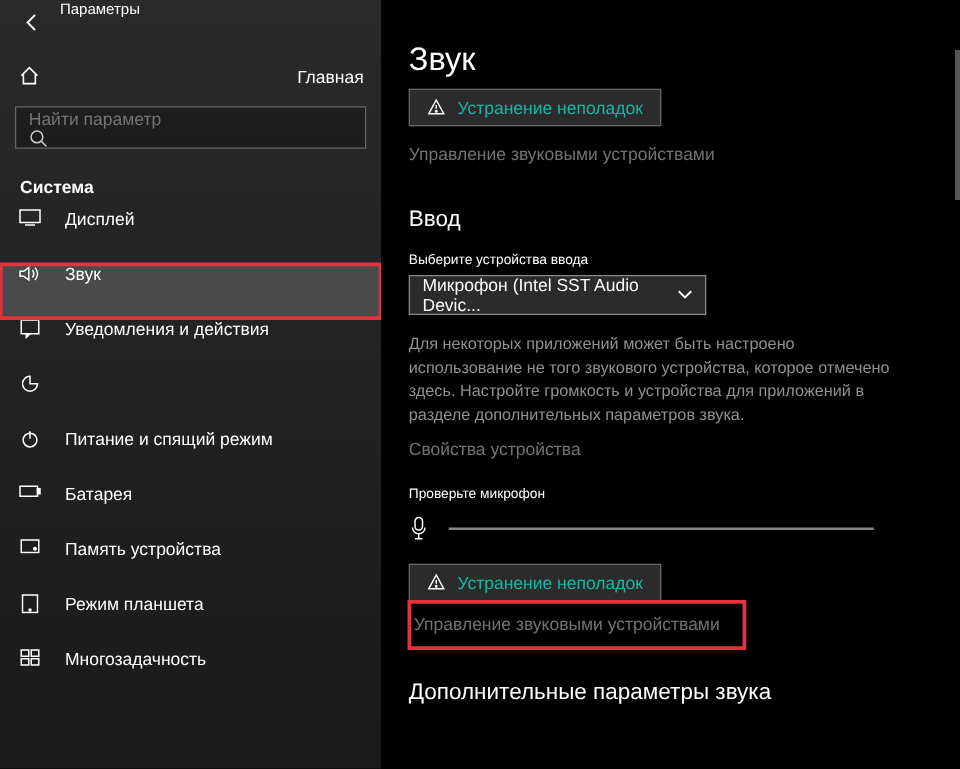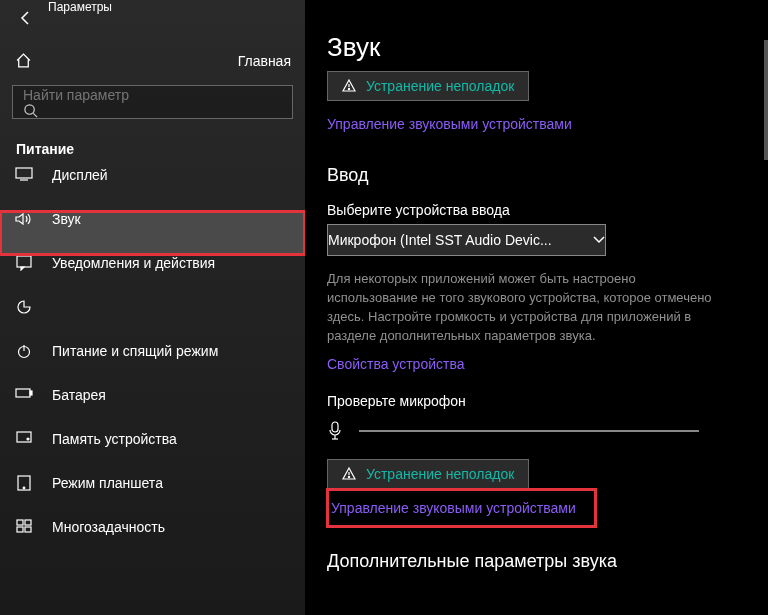--- a/index.html
+++ b/index.html
@@ -21,24 +21,24 @@
 .nav-item .icon { width: 20px; display:flex; justify-content:center; align-items:center; }
 .nav-item span.lbl { font-size: 14px; padding-left: 18px; }
 .nav-item.selected { background: #4a4a4a; }
 .highlight-red { outline: 3px solid #e3343e; outline-offset: -2px; }
 .main { flex: 1; height: 100%; background: #000; padding: 0 0 0 22px; overflow-y:auto; position:relative;}
 .scrollbar-fake { position:absolute; right:0; top:0; bottom:0; width:4px; background:#000;}
 .scrollbar-fake .thumb { position:absolute; right:0; top:40px; width:4px; height:120px; background:#555;}
 h1.page-title { font-size: 26px; font-weight: 400; padding: 32px 0 8px 0; }
 .btn { display: inline-flex; align-items: center; border: 1px solid #666; background: #2b2b2b; color: #14b8a6; padding: 6px 14px; font-size: 14px; cursor: pointer; }
 .btn .icon { margin-right: 10px; display:flex;}
-.link { color: #8b5cf6; font-size: 14px; cursor: pointer; display: inline-block; }
+.link { color: #737373; font-size: 14px; cursor: pointer; display: inline-block; }
 h2.section { font-size: 18px; font-weight: 400; padding: 28px 0 16px 0; }
-.sub-label { font-size: 14px; color: #fff; margin-bottom: 6px; }
-.select { width: 279px; height: 32px; border: 1px solid #888; background: #2b2b2b; display: flex; align-items: center; padding: 0 0; cursor: pointer; justify-content: space-between; }
+.sub-label { font-size: 11px; color: #fff; margin-bottom: 6px; }
+.select { width: 238px; height: 32px; border: 1px solid #888; background: #2b2b2b; display: flex; align-items: center; padding: 0 10px; cursor: pointer; justify-content: space-between; }
 .select span { font-size: 14px; }
 .desc { font-size: 13px; color: #909090; line-height: 1.45; padding: 14px 40px 10px 0; max-width: 430px;}
 .mic-row { display:flex; align-items:center; padding: 6px 0 18px 0;}
 .mic-slider { height:2px; background:#888; width: 340px; margin-left: 16px;}
 .mic-icon {display:flex;}
 .link-wrap { padding: 14px 0 4px 0; }
 .link-wrap.highlight-red { padding: 10px 20px 10px 4px; display:inline-block;}
 h2.bottom-section { font-size: 18px; font-weight: 400; padding: 24px 0 4px 0;}
 svg { display:block;}
 </style>
@@ -67,21 +67,21 @@
   <div class="search">
     <input type="text" placeholder="Найти параметр" style="">
     <span class="search-icon">
       <svg width="15" height="15" viewBox="0 0 16 16" fill="none" stroke="#ccc" stroke-width="1.3">
           <circle cx="7" cy="7" r="5"></circle>
           <path d="M11 11 L15 15"></path>
         </svg>
     </span>
   </div>
 
-  <div class="section-label">Питание</div>
+  <div class="section-label">Система</div>
 
   <div class="nav">
     <div class="nav-item">
       <span class="icon">
           <svg width="18" height="14" viewBox="0 0 18 14" fill="none" stroke="#fff" stroke-width="1.2">
             <rect x="1" y="1" width="16" height="10"></rect>
             <path d="M5 13 H13"></path>
           </svg>
         </span>
       <span class="lbl">Дисплей</span>

